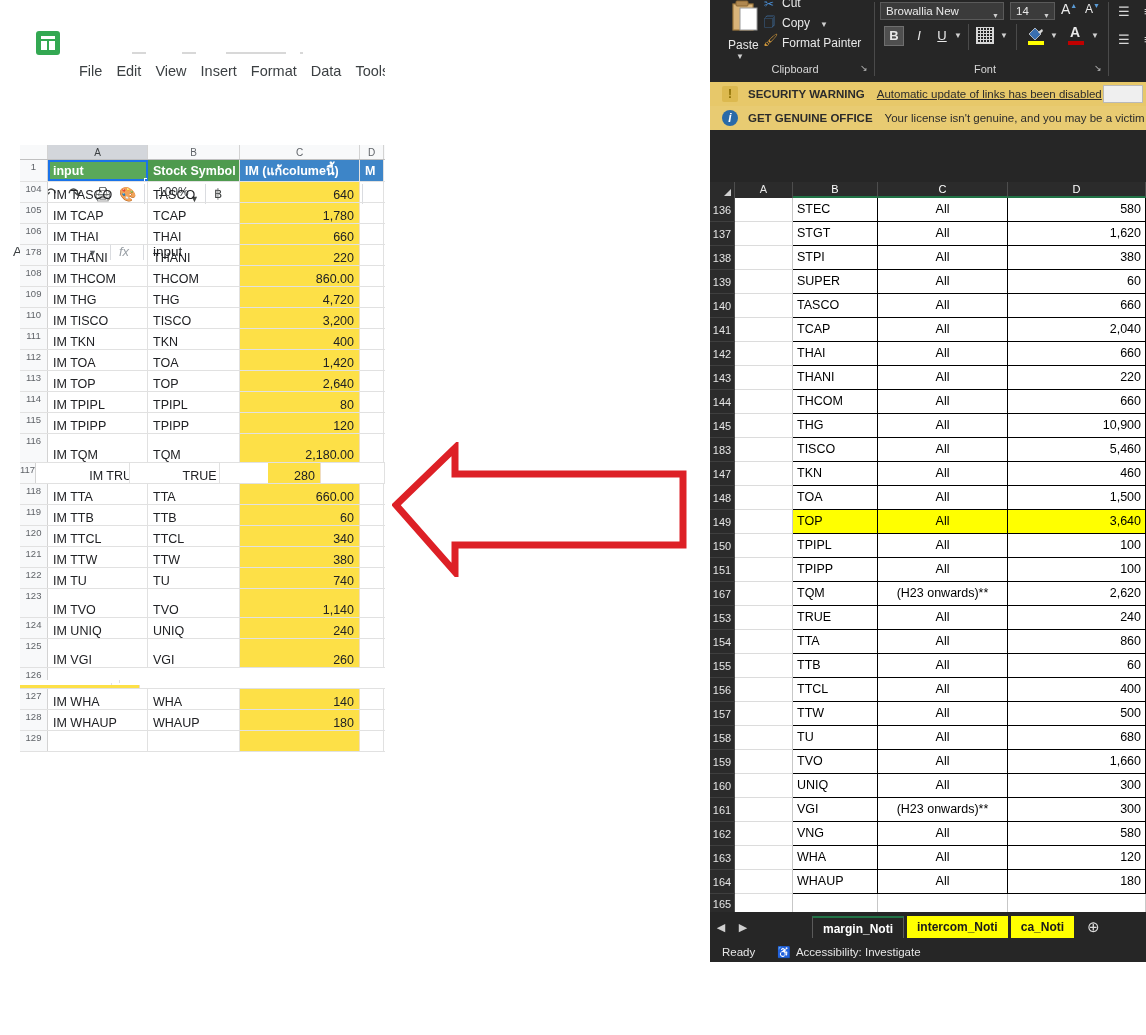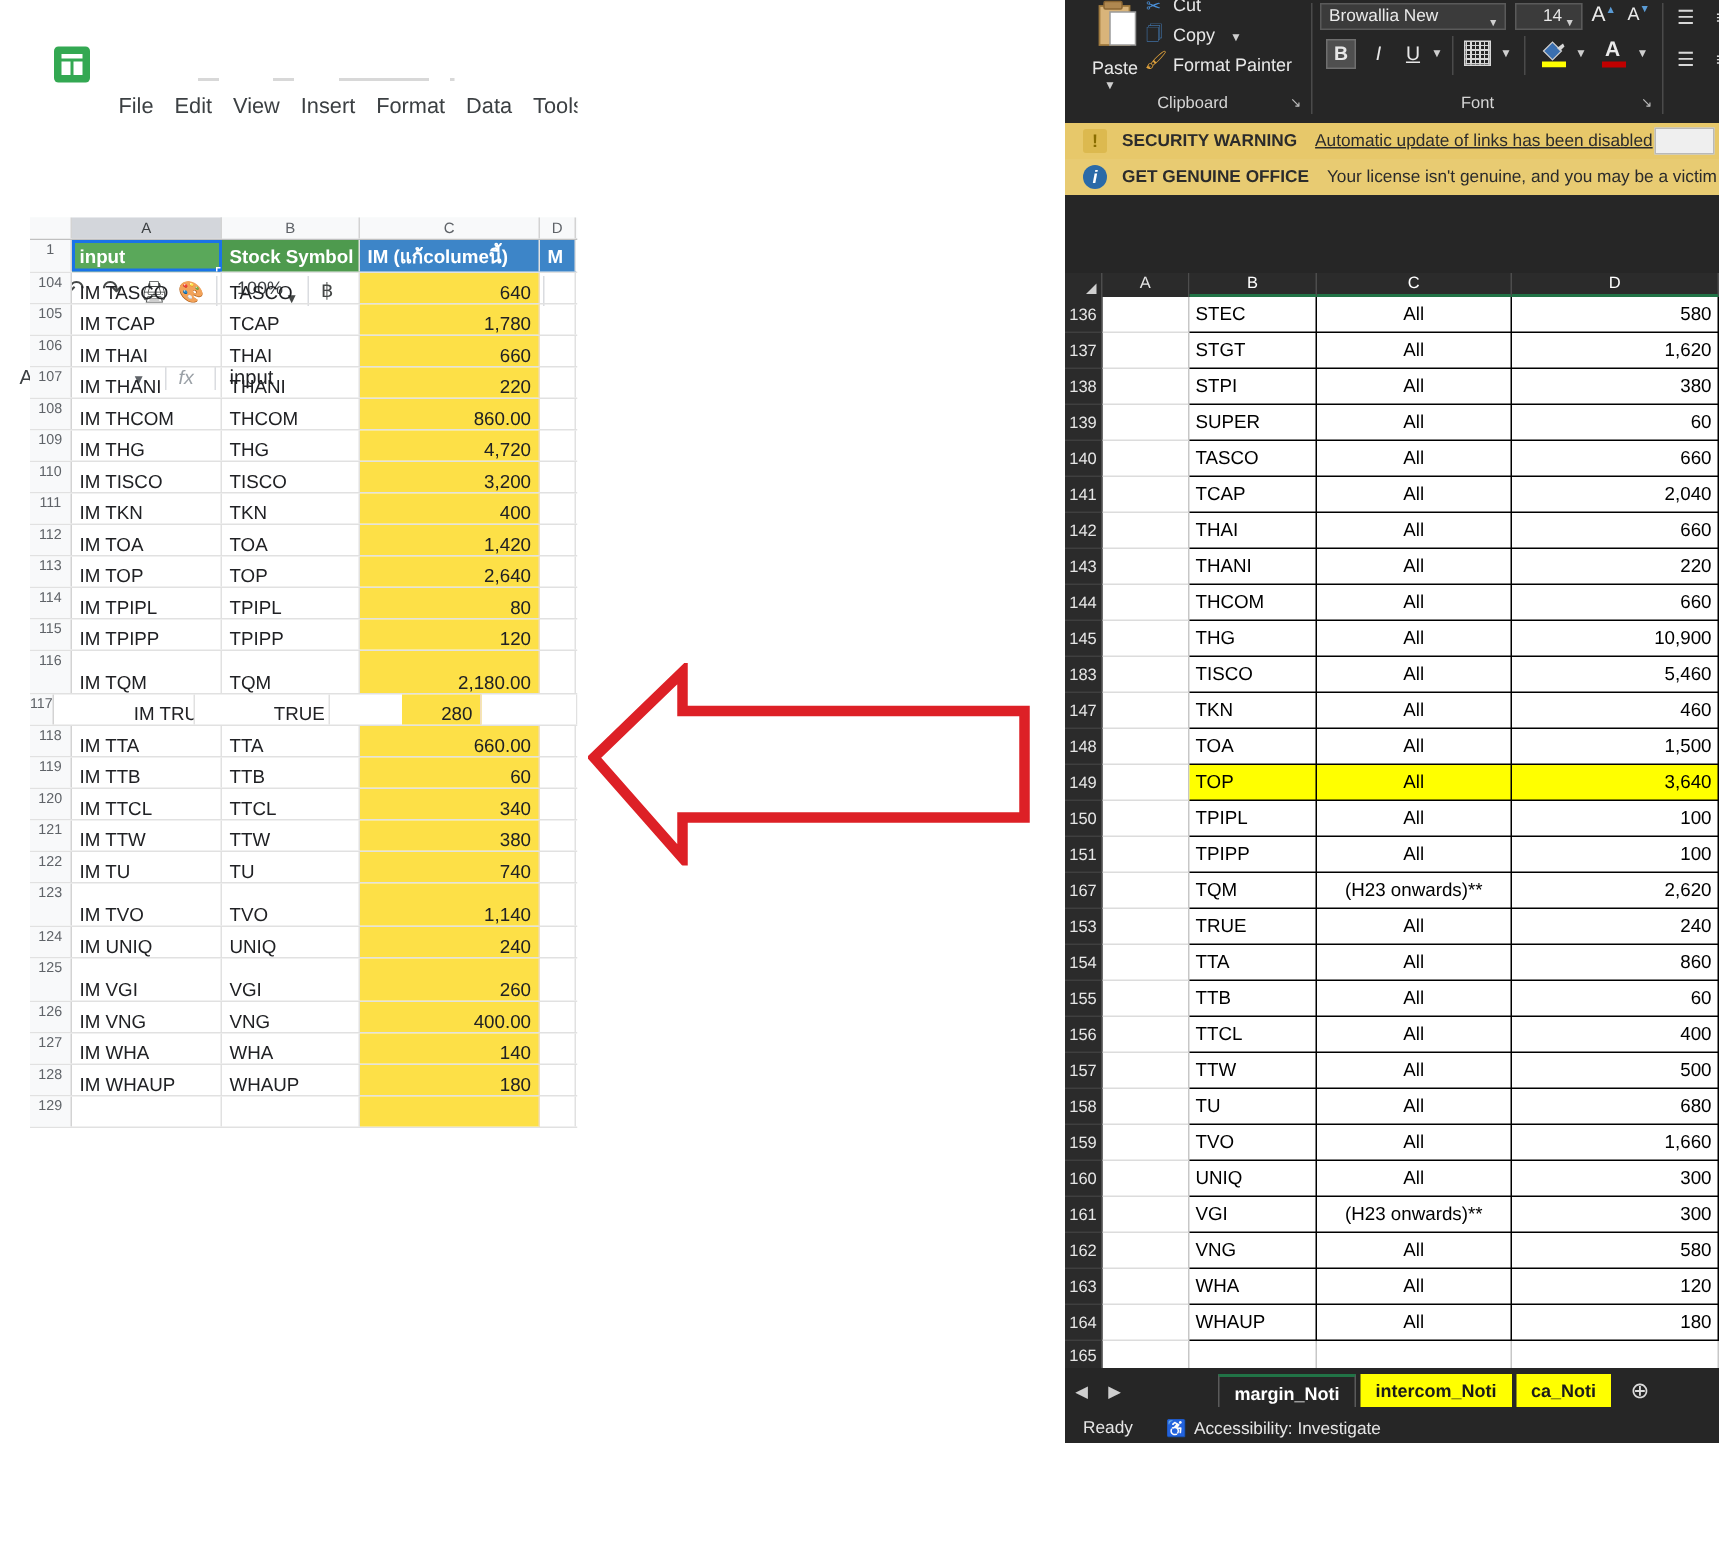--- a/index.html
+++ b/index.html
@@ -307,21 +307,21 @@
             <div class="gs-cell col-d"></div>
           </div>
           <div class="gs-row" style="height: 21px;">
             <div class="gs-rh">106</div>
             <div class="gs-cell col-a">IM THAI</div>
             <div class="gs-cell col-b">THAI</div>
             <div class="gs-cell col-c num fillC">660</div>
             <div class="gs-cell col-d"></div>
           </div>
           <div class="gs-row" style="height: 21px;">
-            <div class="gs-rh">107</div>
+            <div class="gs-rh">178</div>
             <div class="gs-cell col-a">IM THANI</div>
             <div class="gs-cell col-b">THANI</div>
             <div class="gs-cell col-c num fillC">220</div>
             <div class="gs-cell col-d"></div>
           </div>
           <div class="gs-row" style="height: 21px;">
             <div class="gs-rh">108</div>
             <div class="gs-cell col-a">IM THCOM</div>
             <div class="gs-cell col-b">THCOM</div>
             <div class="gs-cell col-c num fillC">860.00</div>
@@ -439,21 +439,21 @@
             <div class="gs-cell col-c num fillC">240</div>
             <div class="gs-cell col-d"></div>
           </div>
           <div class="gs-row" style="height: 29px;">
             <div class="gs-rh">125</div>
             <div class="gs-cell col-a">IM VGI</div>
             <div class="gs-cell col-b">VGI</div>
             <div class="gs-cell col-c num fillC">260</div>
             <div class="gs-cell col-d"></div>
           </div>
-          <div class="gs-row" style="height: 21px;">
+          <div class="gs-row" style="height: 21px; flex-direction: column;">
             <div class="gs-rh">126</div>
             <div class="gs-cell col-a">IM VNG</div>
             <div class="gs-cell col-b">VNG</div>
             <div class="gs-cell col-c num fillC">400.00</div>
             <div class="gs-cell col-d"></div>
           </div>
           <div class="gs-row" style="height: 21px;">
             <div class="gs-rh">127</div>
             <div class="gs-cell col-a">IM WHA</div>
             <div class="gs-cell col-b">WHA</div>
@@ -510,21 +510,21 @@
 
       <div class="xl-grouplbl" style="left:40px; top:63px; width:90px;">Clipboard</div>
       <span class="xl-dialog-launcher" style="left:150px; top:63px;">↘</span>
 
       <div class="xl-sep" style="left:164px; top:2px; height:74px;"></div>
 
       <div style="position:absolute;left:170px;top:2px;width:124px;height:18px;background:#3b3b3b;border:1px solid #5a5a5a;color:#eaeaea;font-size:11.5px;line-height:16px;padding-left:5px;">
         <span>Browallia New</span>
         <span class="xl-combo-caret">▼</span>
       </div>
-      <div style="position:absolute;left:300px;top:2px;width:45px;height:18px;background:#3b3b3b;border:1px solid #5a5a5a;color:#eaeaea;font-size:11.5px;line-height:16px;padding-left:5px;text-align:center;">
+      <div style="position:absolute;left:300px;top:2px;width:45px;height:18px;background:#3b3b3b;border:1px solid #5a5a5a;color:#eaeaea;font-size:11.5px;line-height:16px;padding-left:5px;">
         <span>14</span>
         <span class="xl-combo-caret">▼</span>
       </div>
       <span style="position:absolute;left:351px;top:1px;font-size:14px;color:#eaeaea;">A<sup style="font-size:7px;color:#5a9bd5;">▲</sup></span>
       <span style="position:absolute;left:375px;top:2px;font-size:12px;color:#eaeaea;">A<sup style="font-size:7px;color:#5a9bd5;">▼</sup></span>
 
       <span class="xl-btn xl-bold-active" style="left:174px;top:26px;width:20px;height:20px;font-weight:bold;">B</span>
       <span class="xl-btn" style="left:200px;top:27px;width:18px;font-style:italic;">I</span>
       <span class="xl-btn" style="left:223px;top:27px;width:18px;text-decoration:underline;">U</span>
       <span style="position:absolute;left:244px;top:31px;font-size:8px;color:#cfcfcf;">▼</span>

